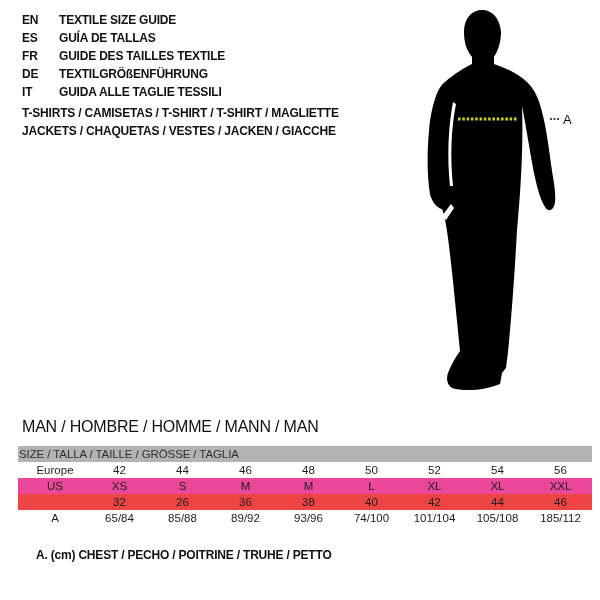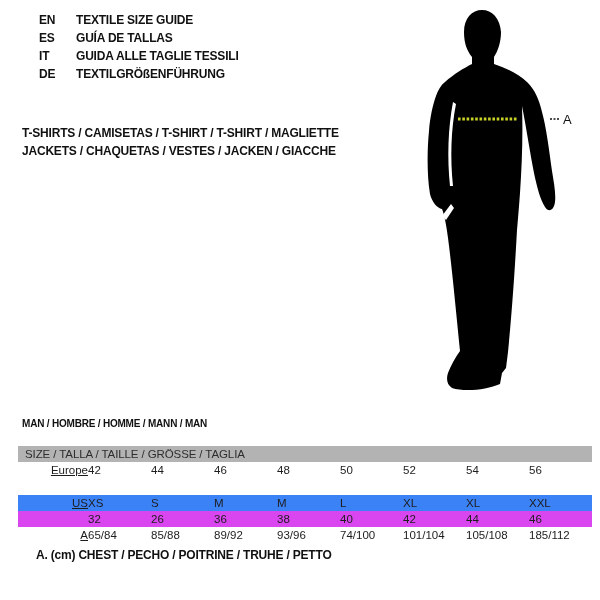--- a/index.html
+++ b/index.html
@@ -1,55 +1,59 @@
 <!DOCTYPE html>
 <html><head>
 <meta charset="utf-8">
 <style>
   html,body{margin:0;padding:0;}
   body{
     width:600px;height:600px;position:relative;background:#ffffff;
     font-family:"Liberation Sans","DejaVu Sans",sans-serif;
     color:#111;overflow:hidden;
   }
-  .lang-list{position:absolute;left:22px;top:11px;margin-left:17px;}
+  .lang-list{position:absolute;left:22px;top:11px;}
   .lang-row{display:flex;height:18px;line-height:18px;font-size:12px;font-weight:bold;letter-spacing:-0.2px;}
   .lang-code{width:37px;flex:0 0 37px;}
-  .product-lines{position:absolute;left:22px;top:124px;font-size:12px;font-weight:bold;letter-spacing:-0.2px;line-height:18px;}
-  .gender-label{position:absolute;left:22px;top:418px;font-size:10px;font-weight:bold;letter-spacing:-0.2px;}
+  .product-lines{position:absolute;left:22px;top:104px;font-size:12px;font-weight:bold;letter-spacing:-0.2px;line-height:18px;}
+  .gender-label{position:absolute;left:22px;top:418px;font-size:16px;font-weight:normal;letter-spacing:-0.2px;}
   .footnote{position:absolute;left:36px;top:548px;font-size:12px;font-weight:bold;letter-spacing:-0.2px;}
   .figure-wrap{position:absolute;left:402px;top:2px;width:180px;height:396px;}
   .size-table{position:absolute;left:18px;top:446px;width:574px;font-size:11.5px;color:#1d1d1d;}
-  .t-header{height:16px;line-height:16px;background:#b3b3b3;color:#2e2e2e;padding-left:7px;letter-spacing:-0.1px;}
+  .t-header{height:16px;line-height:16px;background:#b3b3b3;color:#2e2e2e;padding-left:1px;letter-spacing:-0.1px;}
   .t-row{display:grid;grid-template-columns:70px repeat(8,1fr);height:16px;line-height:16px;}
-  .t-label{padding-left:4px;text-align:right;text-decoration:underline;}
-  .t-cell{text-align:left;}
-  .row-1{background:#3b82f6;margin-top:17px;}
-  .row-2{background:#d946ef;}
+  .t-label{padding-left:4px;text-align:center;}
+  .t-cell{text-align:center;}
+  .row-1{background:#ec4899;}
+  .row-2{background:#ef4444;}
   svg text{font-family:"Liberation Sans","DejaVu Sans",sans-serif;}
 </style>
 </head>
 <body>
 
 <div class="lang-list">
   <div class="lang-row">
     <span class="lang-code">EN</span>
     <span class="lang-label">TEXTILE SIZE GUIDE</span>
   </div>
   <div class="lang-row">
     <span class="lang-code">ES</span>
     <span class="lang-label">GUÍA DE TALLAS</span>
   </div>
   <div class="lang-row">
-    <span class="lang-code">IT</span>
-    <span class="lang-label">GUIDA ALLE TAGLIE TESSILI</span>
+    <span class="lang-code">FR</span>
+    <span class="lang-label">GUIDE DES TAILLES TEXTILE</span>
   </div>
   <div class="lang-row">
     <span class="lang-code">DE</span>
     <span class="lang-label">TEXTILGRÖßENFÜHRUNG</span>
+  </div>
+  <div class="lang-row">
+    <span class="lang-code">IT</span>
+    <span class="lang-label">GUIDA ALLE TAGLIE TESSILI</span>
   </div>
 </div>
 
 <div class="product-lines">
   <div>T-SHIRTS / CAMISETAS / T-SHIRT / T-SHIRT / MAGLIETTE</div>
   <div>JACKETS / CHAQUETAS / VESTES / JACKEN / GIACCHE</div>
 </div>
 
 <div class="figure-wrap">
   <svg width="180" height="396" viewBox="0 0 180 396">

